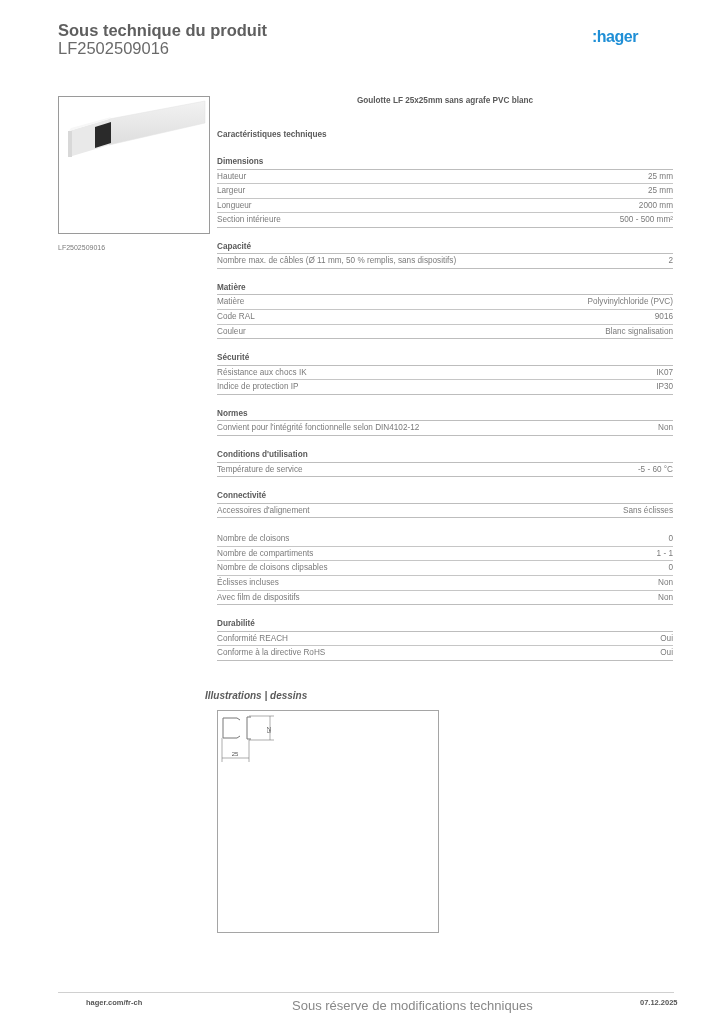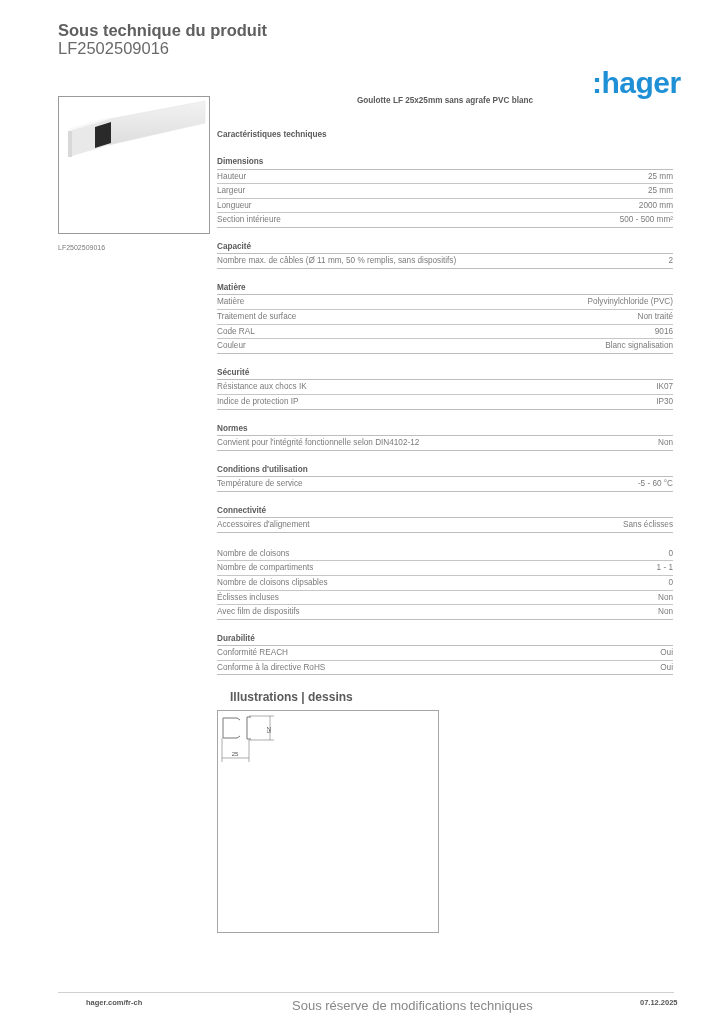--- a/index.html
+++ b/index.html
@@ -11,21 +11,21 @@
     .header-title {
       position: absolute; left: 58px; top: 21px;
       font-size: 16.5px; font-weight: bold; color: #5f5f5f;
     }
     .header-code {
       position: absolute; left: 58px; top: 39px;
       font-size: 16.5px; color: #6a6a6a;
     }
     .logo {
       position: absolute; left: 592px; top: 28px;
-      font-size: 30px; font-weight: bold; color: #1f8fd6; letter-spacing: -0.5px; margin-top: 38px;
+      font-size: 16px; font-weight: bold; color: #1f8fd6; letter-spacing: -0.5px;
     }
     .product-image-frame {
       position: absolute; left: 58px; top: 96px; width: 152px; height: 138px;
       border: 1px solid #9a9a9a; background: #fff;
     }
     .product-image-caption {
       position: absolute; left: 58px; top: 244px; font-size: 7px; color: #7a7a7a;
     }
     .content { position: absolute; left: 217px; top: 96px; width: 456px; }
     .product-name { font-size: 8.2px; font-weight: bold; color: #5a5a5a; height: 10px; text-align: center; }
@@ -35,21 +35,21 @@
     .section-head {
       font-size: 8.2px; font-weight: bold; color: #5a5a5a;
       border-bottom: 1.5px solid #bdbdbd; padding-bottom: 1.5px; line-height: 10px; margin-top: 11px;
     }
     .row {
       display: flex; justify-content: space-between;
       font-size: 8.2px; color: #7a7a7a;
       border-bottom: 1px solid #c6c6c6; line-height: 13.6px; height: 14.6px;
     }
     .row:last-child { border-bottom: 1.5px solid #bdbdbd; }
-    .illus-title { position: absolute; left: 230px; top: 690px; font-size: 12px; font-weight: bold; color: #5a5a5a; }
+    .illus-title { position: absolute; left: 205px; top: 690px; font-size: 10px; font-weight: bold; color: #5a5a5a; font-style: italic; }
     .illus-frame {
       position: absolute; left: 217px; top: 710px; width: 222px; height: 223px;
       border: 1px solid #a5a5a5;
     }
     .footer-line { position: absolute; left: 58px; top: 992px; width: 616px; border-top: 1px solid #d0d0d0; }
     .footer-left { position: absolute; left: 58px; top: 998px; font-size: 7.5px; font-weight: bold; color: #555; padding-left: 28px; }
     .footer-mid { position: absolute; left: 292px; top: 998px; font-size: 13px; color: #888; }
     .footer-right { position: absolute; left: 632px; top: 998px; font-size: 7.5px; font-weight: bold; color: #555; padding-left: 8px; }
   </style>
 </head>
@@ -108,24 +108,20 @@
         <span>Nombre max. de câbles (Ø 11 mm, 50 % remplis, sans dispositifs)</span>
         <span>2</span>
       </div>
   </div>
 
   <div class="section">
     <div class="section-head">Matière</div>
     <div class="row">
         <span>Matière</span>
         <span>Polyvinylchloride (PVC)</span>
-      </div>
-    <div class="row">
-        <span>Traitement de surface</span>
-        <span>Non traité</span>
       </div>
     <div class="row">
         <span>Code RAL</span>
         <span>9016</span>
       </div>
     <div class="row">
         <span>Couleur</span>
         <span>Blanc signalisation</span>
       </div>
   </div>

